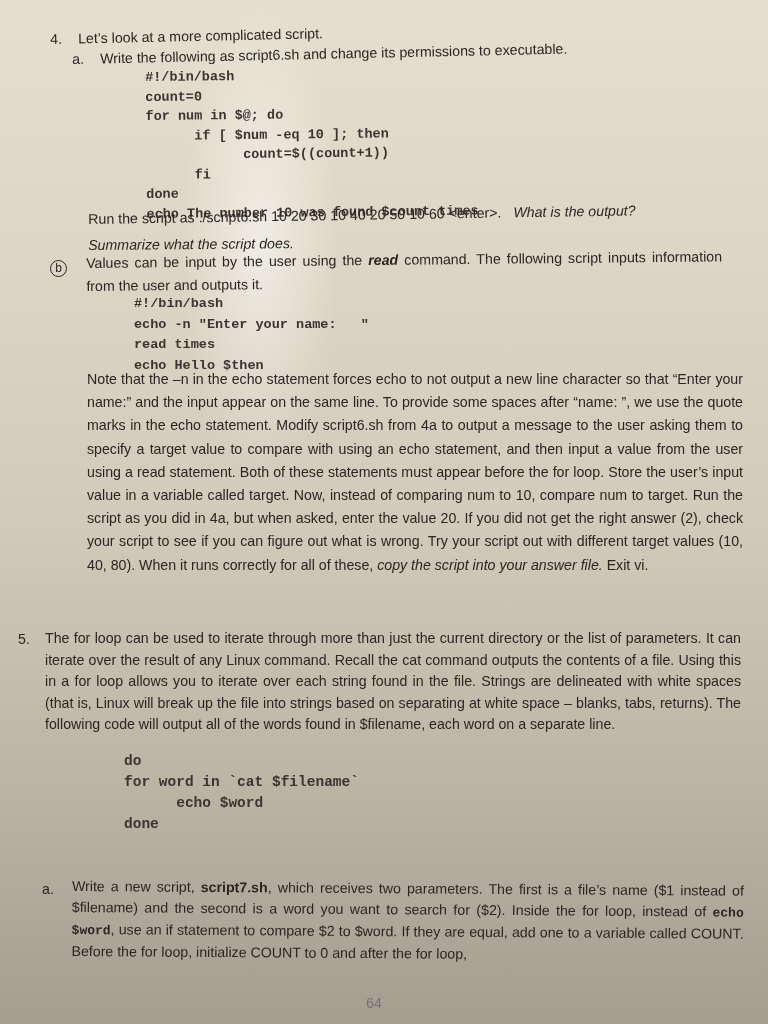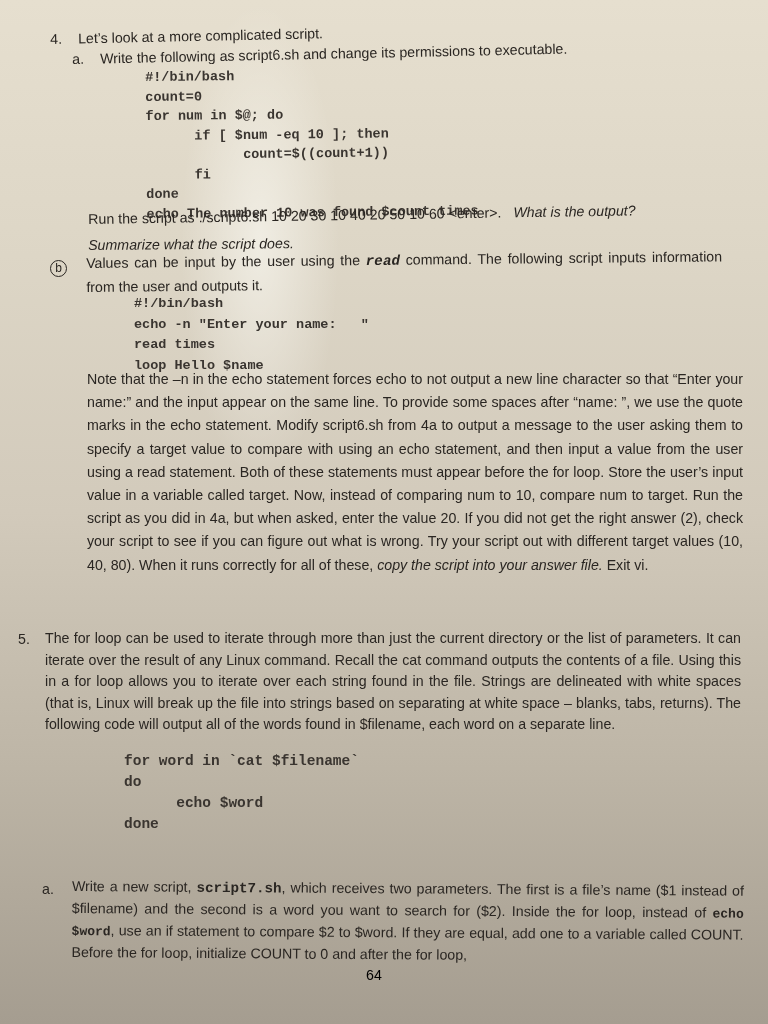--- a/index.html
+++ b/index.html
@@ -13,21 +13,21 @@
     .sheen {
       position: absolute; left: 180px; top: 0; width: 160px; height: 480px;
       background: radial-gradient(ellipse at center, rgba(255,255,250,0.55) 0%, rgba(255,255,250,0) 70%);
       pointer-events: none;
     }
     .page { position: absolute; left: 0; top: 0; width: 768px; height: 1024px; }
     .prose { font-size: 14.2px; line-height: 23.2px; }
     .code { font-family: "Liberation Mono", monospace; font-size: 13.5px; font-weight: bold; color: #3a3530; line-height: 20px; white-space: pre; }
     .abs { position: absolute; }
     .italic { font-style: italic; }
-    .bold { font-weight: bold; font-family: Liberation Mono, monospace; }
+    .bold { font-weight: bold; }
     .circled {
       display: inline-block; width: 15px; height: 15px; border: 1.3px solid #2a2622; border-radius: 50%;
       text-align: center; line-height: 15px; font-size: 12px;
     }
     .monoinline { font-family: "Liberation Mono", monospace; font-weight: bold; font-size: 13px; }
     .justify { text-align: justify; text-align-last: left; }
   </style>
 </head>
 <body>
 
@@ -69,37 +69,37 @@
   </div>
 
   <div class="abs prose justify" style="left:86px; top:252px; width:636px; transform:rotate(-0.6deg); transform-origin:left top;">
     <span>Values can be input by the user using the </span><span class="italic bold">read</span><span> command. The following script inputs information from the user and outputs it.</span>
   </div>
 
   <div class="abs" style="left:134px; top:294px;">
     <div class="code" style="line-height:20.5px;">#!/bin/bash</div>
     <div class="code" style="line-height:20.5px;">echo -n "Enter your name:   "</div>
     <div class="code" style="line-height:20.5px;">read times</div>
-    <div class="code" style="line-height:20.5px;">loop Hello $name</div>
+    <div class="code" style="line-height:20.5px;">echo Hello $then</div>
   </div>
 
   <div class="abs prose justify" style="left:76px; top:368px; width:656px;margin-left:11px;">
     <span>Note that the –n in the echo statement forces echo to not output a new line character so that “Enter your name:” and the input appear on the same line.  To provide some spaces after “name: ”, we use the quote marks in the echo statement.  Modify script6.sh from 4a to output a message to the user asking them to specify a target value to compare with using an echo statement, and then input a value from the user using a read statement.  Both of these statements must appear before the for loop.  Store the user’s input value in a variable called target.  Now, instead of comparing num to 10, compare num to target.  Run the script as you did in 4a, but when asked, enter the value 20.  If you did not get the right answer (2), check your script to see if you can figure out what is wrong.  Try your script out with different target values (10, 40, 80).  When it runs correctly for all of these, </span><span class="italic">copy the script into your answer file.</span><span>  Exit vi.</span>
   </div>
 
   <div class="abs prose" style="left:18px; top:628px;">5.</div>
   <div class="abs prose justify" style="left:45px; top:628px; width:696px; line-height:21.5px;">The for loop can be used to iterate through more than just the current directory or the list of parameters.  It can iterate over the result of any Linux command.  Recall the cat command outputs the contents of a file.  Using this in a for loop allows you to iterate over each string found in the file.  Strings are delineated with white spaces (that is, Linux will break up the file into strings based on separating at white space – blanks, tabs, returns).  The following code will output all of the words found in $filename, each word on a separate line.</div>
 
   <div class="abs" style="left:124px; top:751px;">
+    <div class="code" style="line-height:21px; font-size:14.5px;">do</div>
     <div class="code" style="line-height:21px; font-size:14.5px;">for word in `cat $filename`</div>
-    <div class="code" style="line-height:21px; font-size:14.5px;">do</div>
     <div class="code" style="line-height:21px; font-size:14.5px;">      echo $word</div>
     <div class="code" style="line-height:16px; font-size:14.5px;"></div>
     <div class="code" style="line-height:21px; font-size:14.5px;">done</div>
   </div>
 
   <div class="abs prose" style="left:42px; top:878px;">a.</div>
   <div class="abs prose justify" style="left:72px; top:876px; width:672px; line-height:21px; transform:rotate(0.4deg); transform-origin:left top;">
     <span>Write a new script, </span><span class="bold">script7.sh</span><span>, which receives two parameters.  The first is a file’s name ($1 instead of $filename) and the second is a word you want to search for ($2).  Inside the for loop, instead of </span><span class="monoinline">echo  $word</span><span>, use an if statement to compare $2 to $word.  If they are equal, add one to a variable called COUNT.  Before the for loop, initialize COUNT to 0 and after the for loop,</span>
   </div>
 
-  <div class="abs prose" style="left:366px; top:964px; color:#000000;">64</div>
+  <div class="abs prose" style="left:366px; top:992px; color:#737373;">64</div>
 </div>
 
 </body></html>

